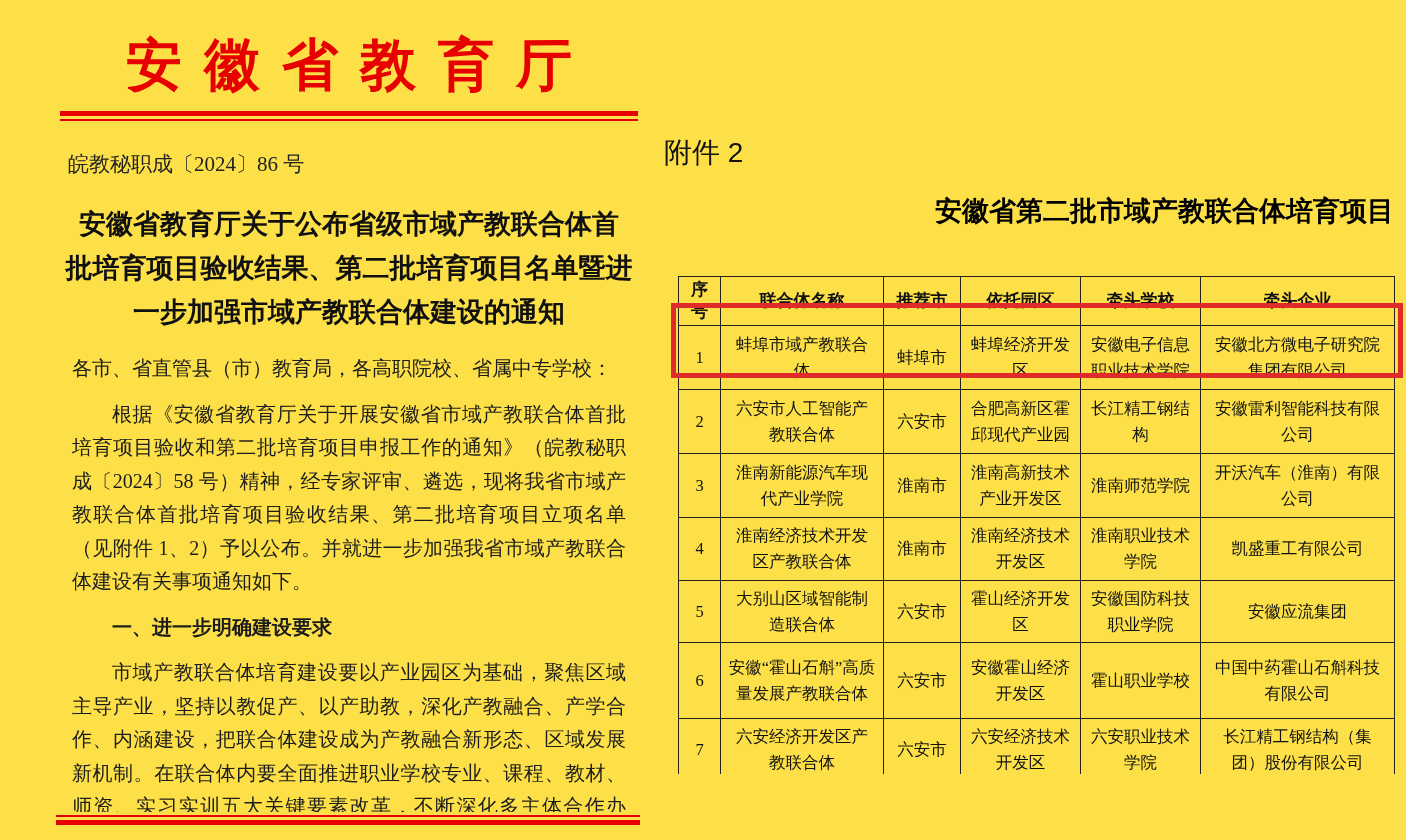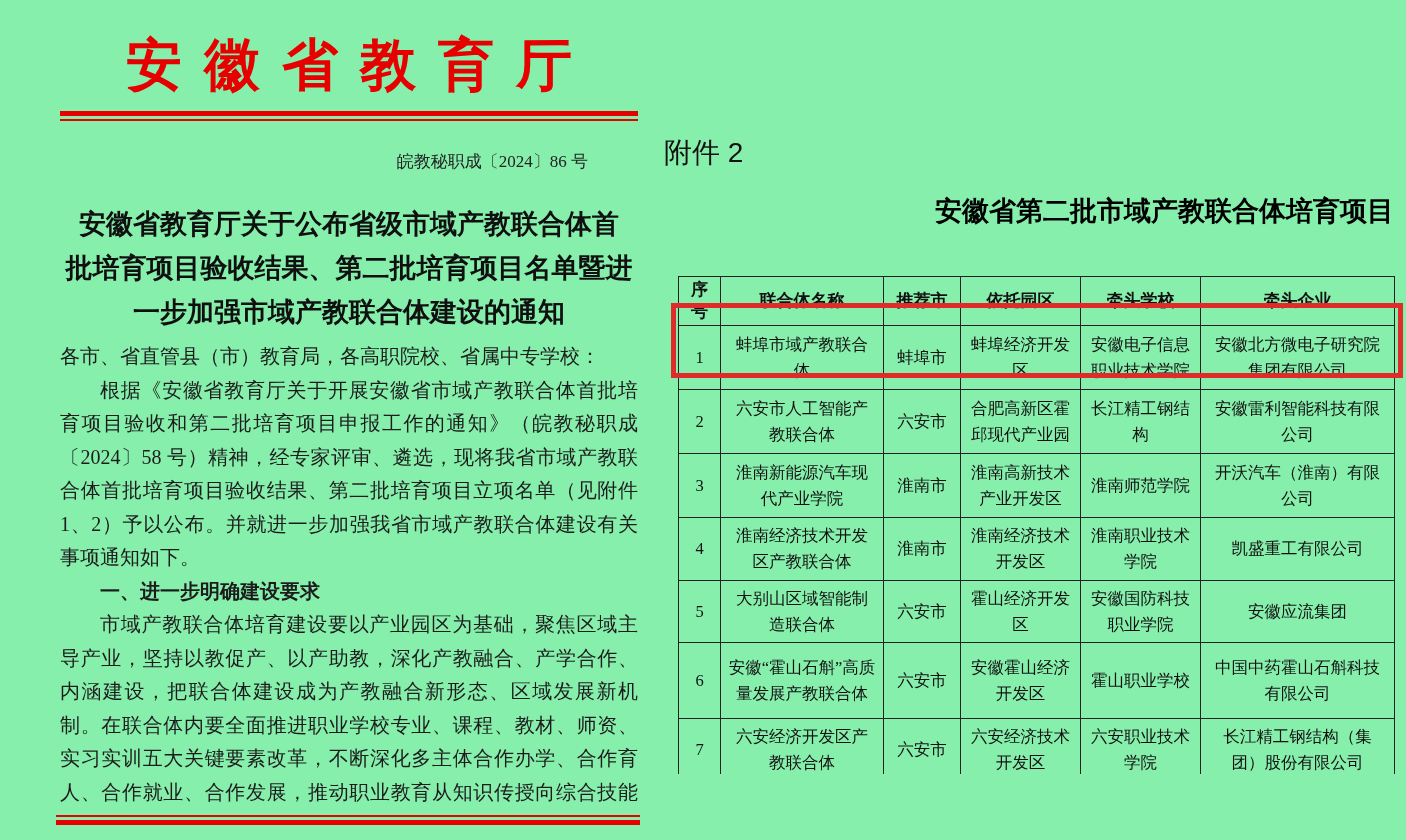--- a/index.html
+++ b/index.html
@@ -1,46 +1,46 @@
 <!DOCTYPE html>
 <html style="--accent_red: #e60000; --highlight_red: #e02b2b; --table_border: #222222; --text: #1c1c1c;"><head>
 <meta charset="utf-8">
 <style>
   html,body{margin:0;padding:0;}
   body{
     width:1406px;height:840px;background:#ffffff;position:relative;overflow:hidden;
     font-family:"Liberation Serif","DejaVu Serif",serif;
   }
-  .canvas{position:absolute;inset:0;background:#86efac;}
+  .canvas{position:absolute;inset:0;background:#fde047;}
 
   
   .agency{
     position:absolute;left:60px;top:28px;width:578px;
     text-align:center;font-size:56px;font-weight:bold;
     color:var(--accent_red);letter-spacing:22px;text-indent:22px;
     white-space:nowrap;
   }
   .header-rule{
     position:absolute;left:60px;top:111px;width:578px;height:3px;
     border-top:5px solid var(--accent_red);
     border-bottom:2px solid var(--accent_red);
   }
   .doc-no{
-    position:absolute;left:56px;top:150px;width:532px;
-    text-align:right;font-size:17px;color:#222;
+    position:absolute;left:68px;top:150px;width:532px;
+    text-align:left;font-size:21px;color:#222;
   }
   .doc-title{
     position:absolute;left:62px;top:202px;width:574px;
     text-align:center;font-size:27px;font-weight:bold;line-height:44px;color:#101010;
   }
   .doc-body{
     position:absolute;left:60px;top:340px;width:578px;height:472px;overflow:hidden;
     font-size:20px;line-height:33.5px;color:#1c1c1c;text-align:justify;
   }
-  .doc-body p{margin:0;text-indent:2em;}
+  .doc-body p{margin:12px;text-indent:2em;}
   .doc-body p.salutation{text-indent:0;}
   .doc-body p.heading{font-weight:bold;font-family:"Liberation Sans","DejaVu Sans",sans-serif;}
   .footer-rule{
     position:absolute;left:56px;top:815px;width:584px;height:3px;
     border-top:2px solid var(--accent_red);
     border-bottom:5px solid var(--accent_red);
   }
 
   
   .attach-label{position:absolute;left:664px;top:134px;font-size:28px;color:#111;

